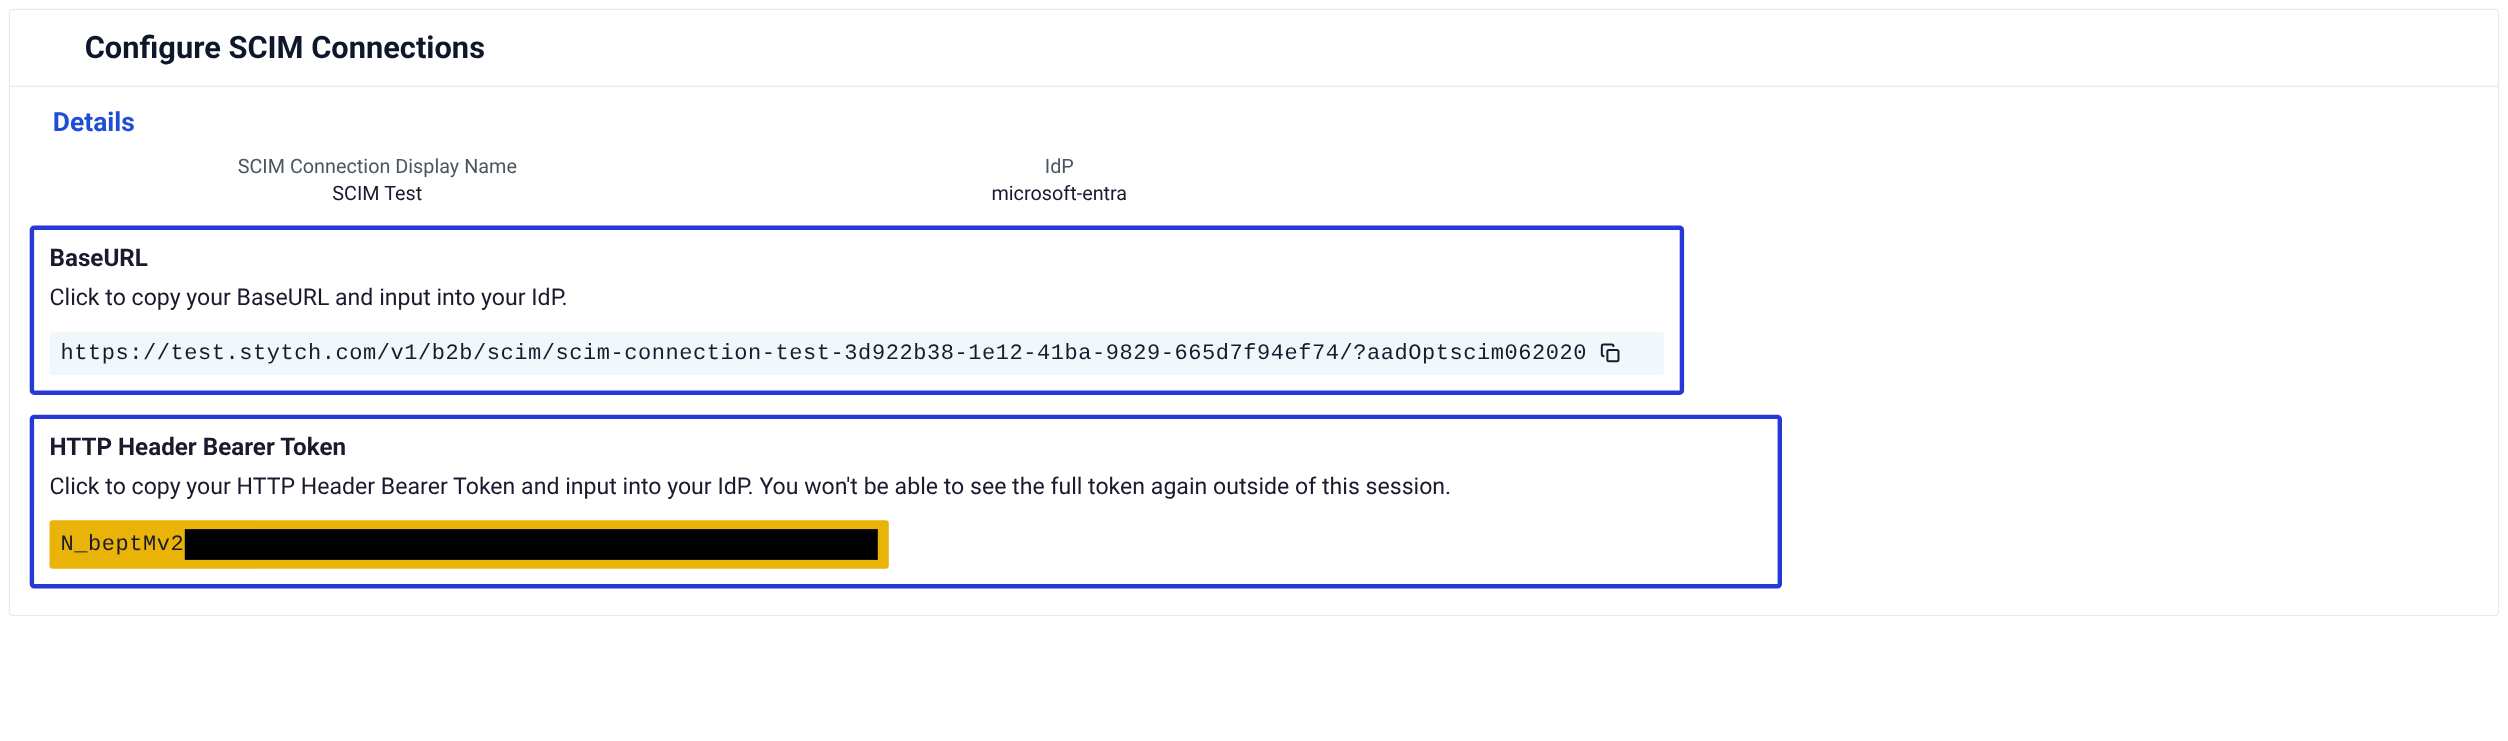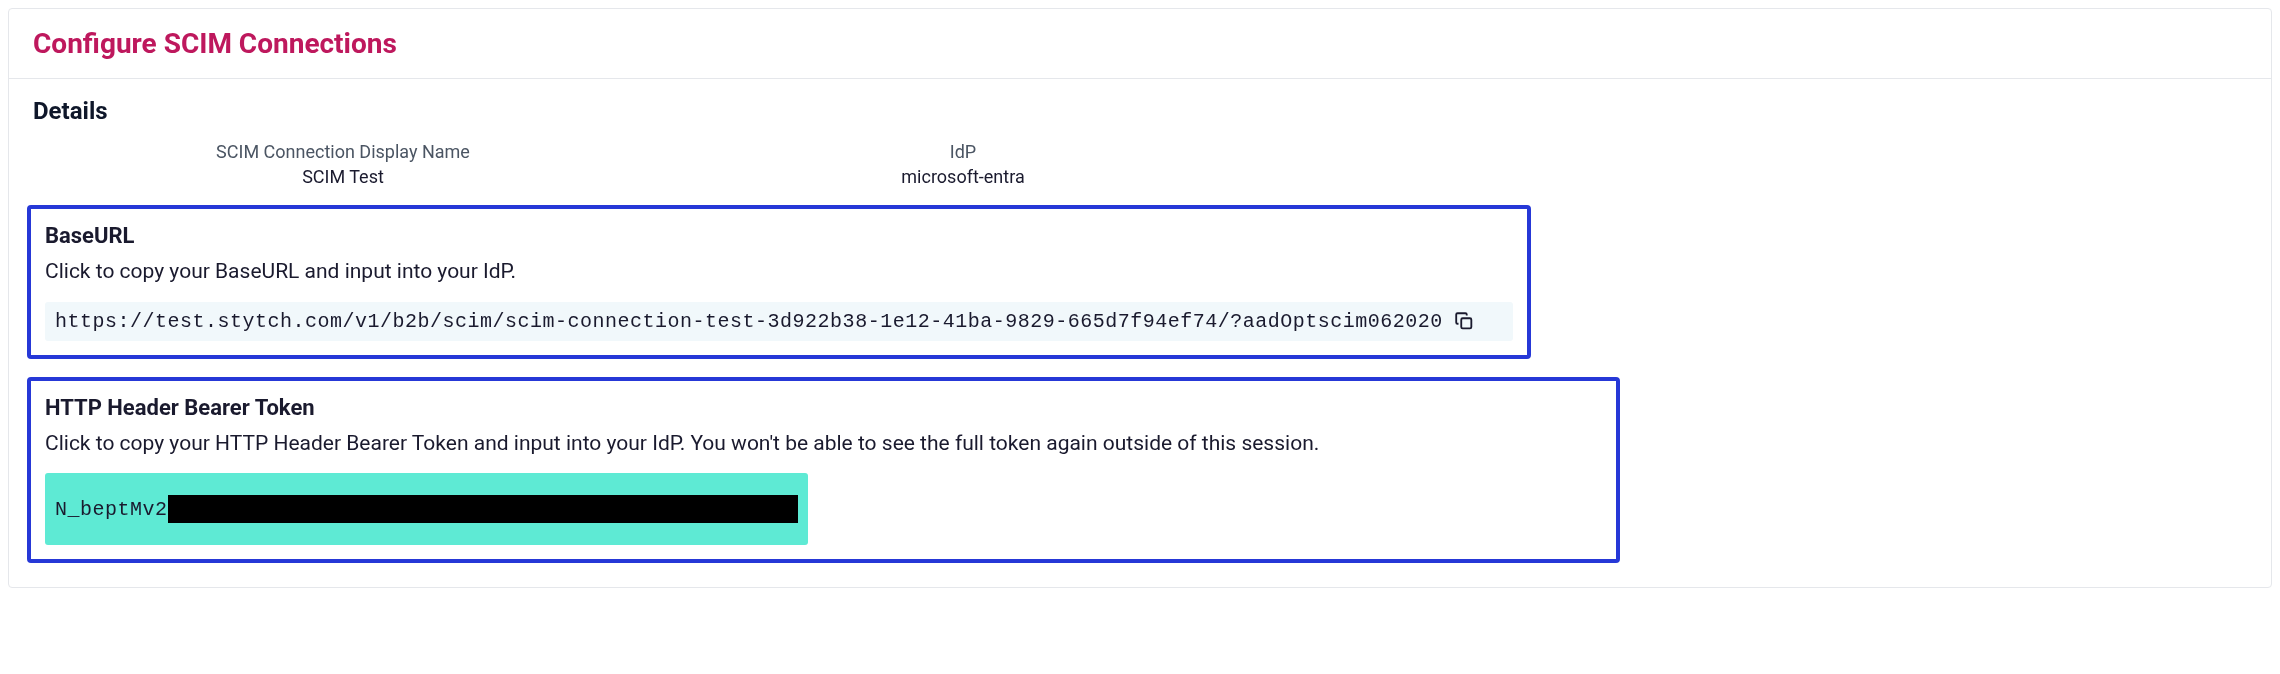--- a/index.html
+++ b/index.html
@@ -18,30 +18,32 @@
       border-radius: 4px;
       margin: 8px;
     }
     .panel-header {
       padding: 18px 24px;
       border-bottom: 1px solid #e5e7eb;
     }
     .panel-title {
       font-size: 28px;
       font-weight: 700;
-      color: #be185d;
+      color: #0f172a;
+      margin-left: 44px;
     }
     .panel-body {
       padding: 18px 24px 24px 24px;
     }
     .section-title {
       font-size: 24px;
       font-weight: 700;
-      color: #0f172a;
+      color: #1d4ed8;
       margin-bottom: 16px;
+      margin-left: 15px;
     }
     .details-row {
       display: flex;
       gap: 0;
     }
     .details-col {
       min-width: 620px;
       text-align: center;
     }
     .field-label {
@@ -96,23 +98,23 @@
     }
     .copy-icon {
       width: 22px;
       height: 22px;
       flex: 0 0 auto;
       cursor: pointer;
     }
     .token-row {
       display: flex;
       align-items: center;
-      background: #5eead4;
+      background: #eab308;
       border-radius: 3px;
-      padding: 22px 10px;
+      padding: 8px 10px;
       gap: 0;
       width: fit-content;
     }
     .token-redacted {
       display: inline-block;
       width: 630px;
       height: 28px;
       background: #000000;
       vertical-align: middle;
     }

